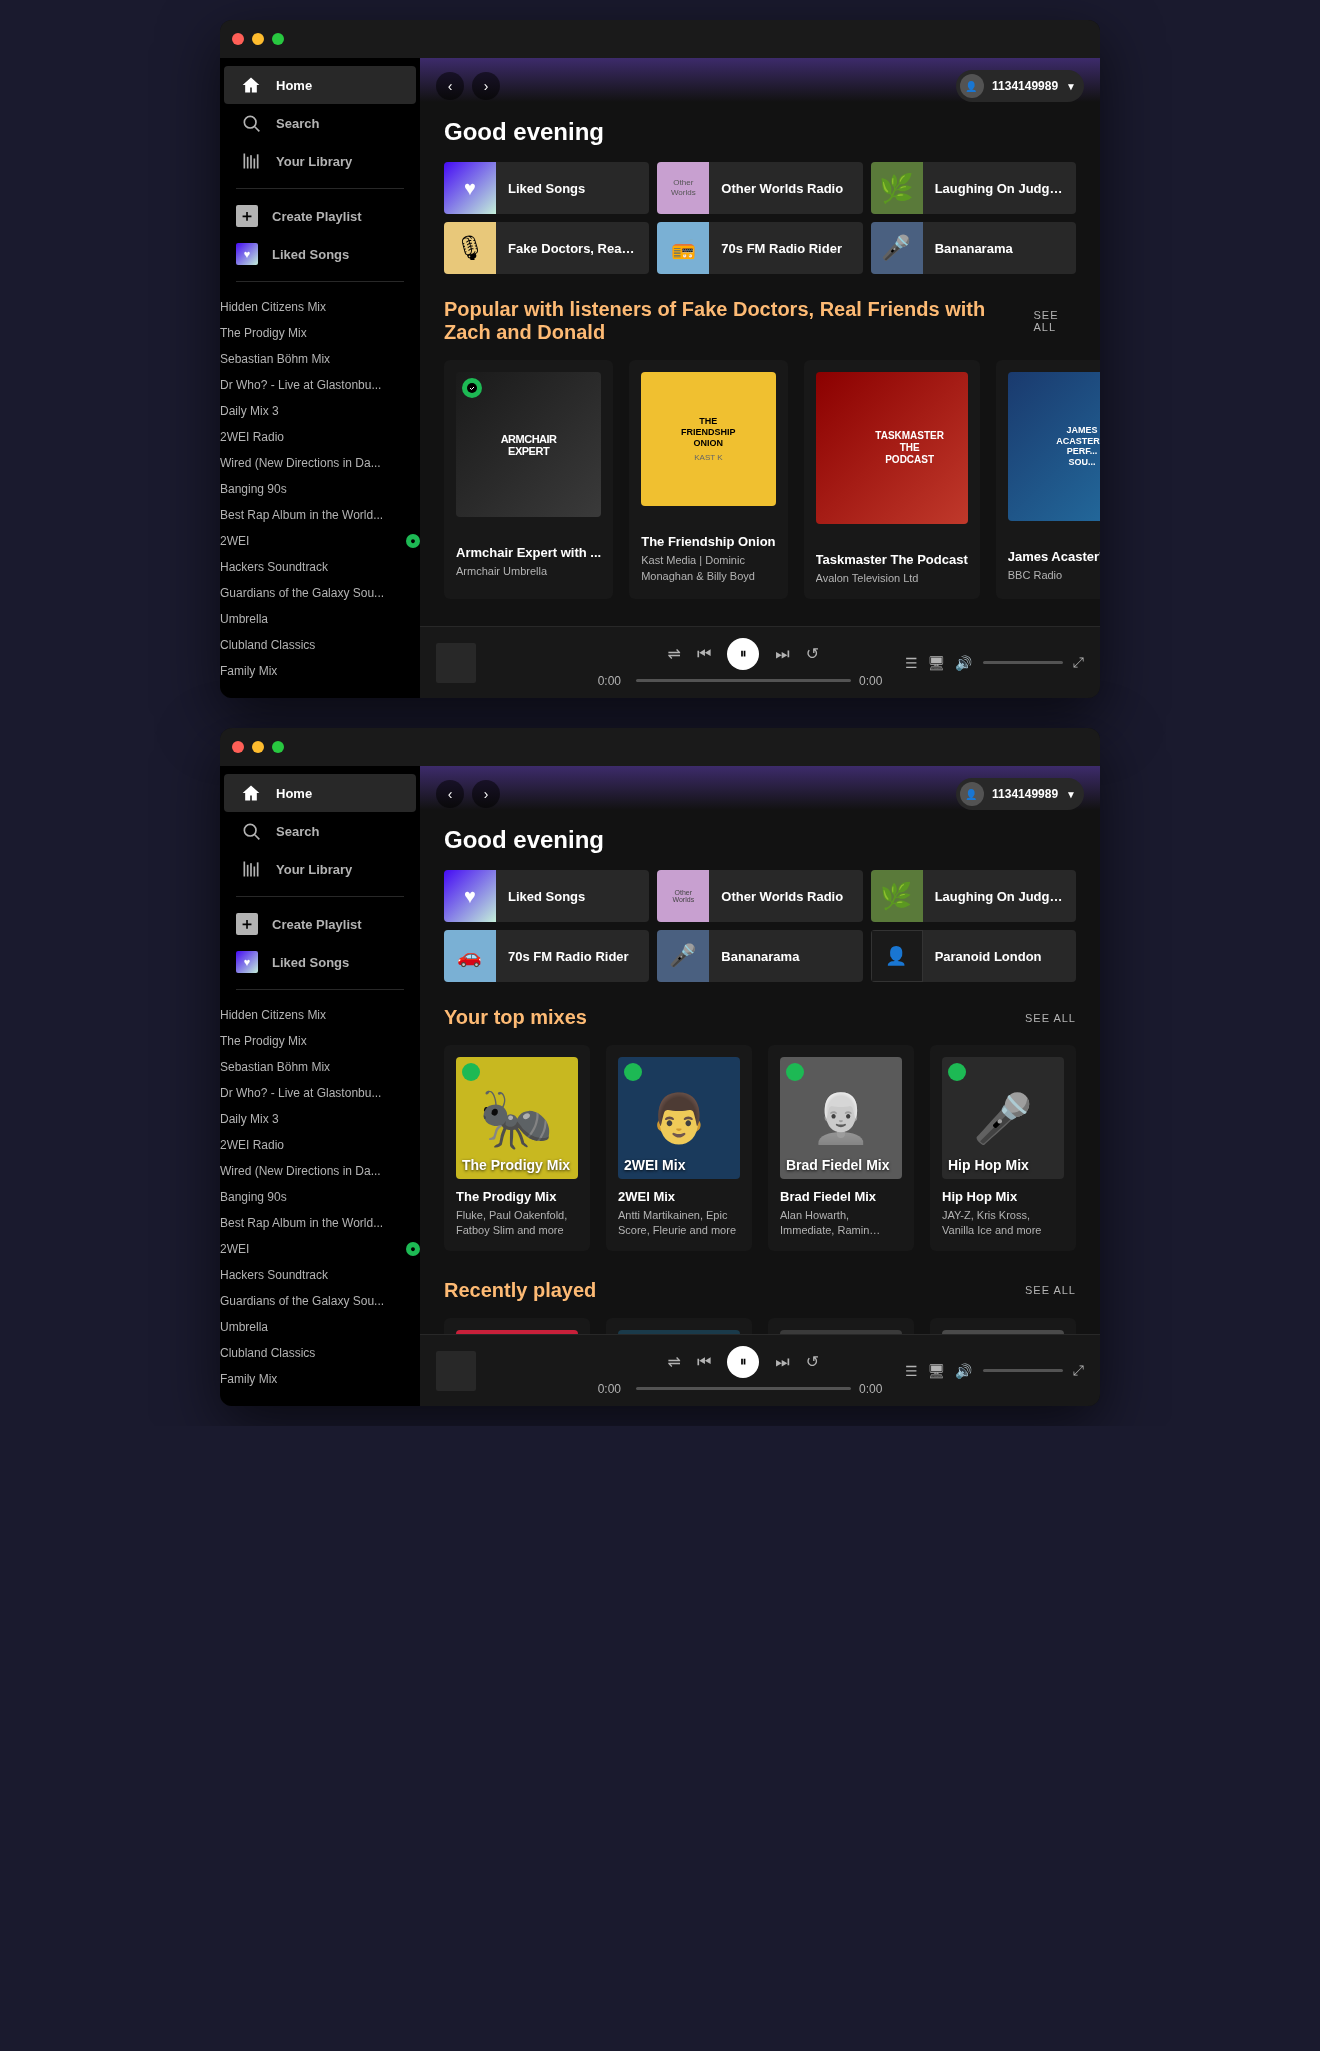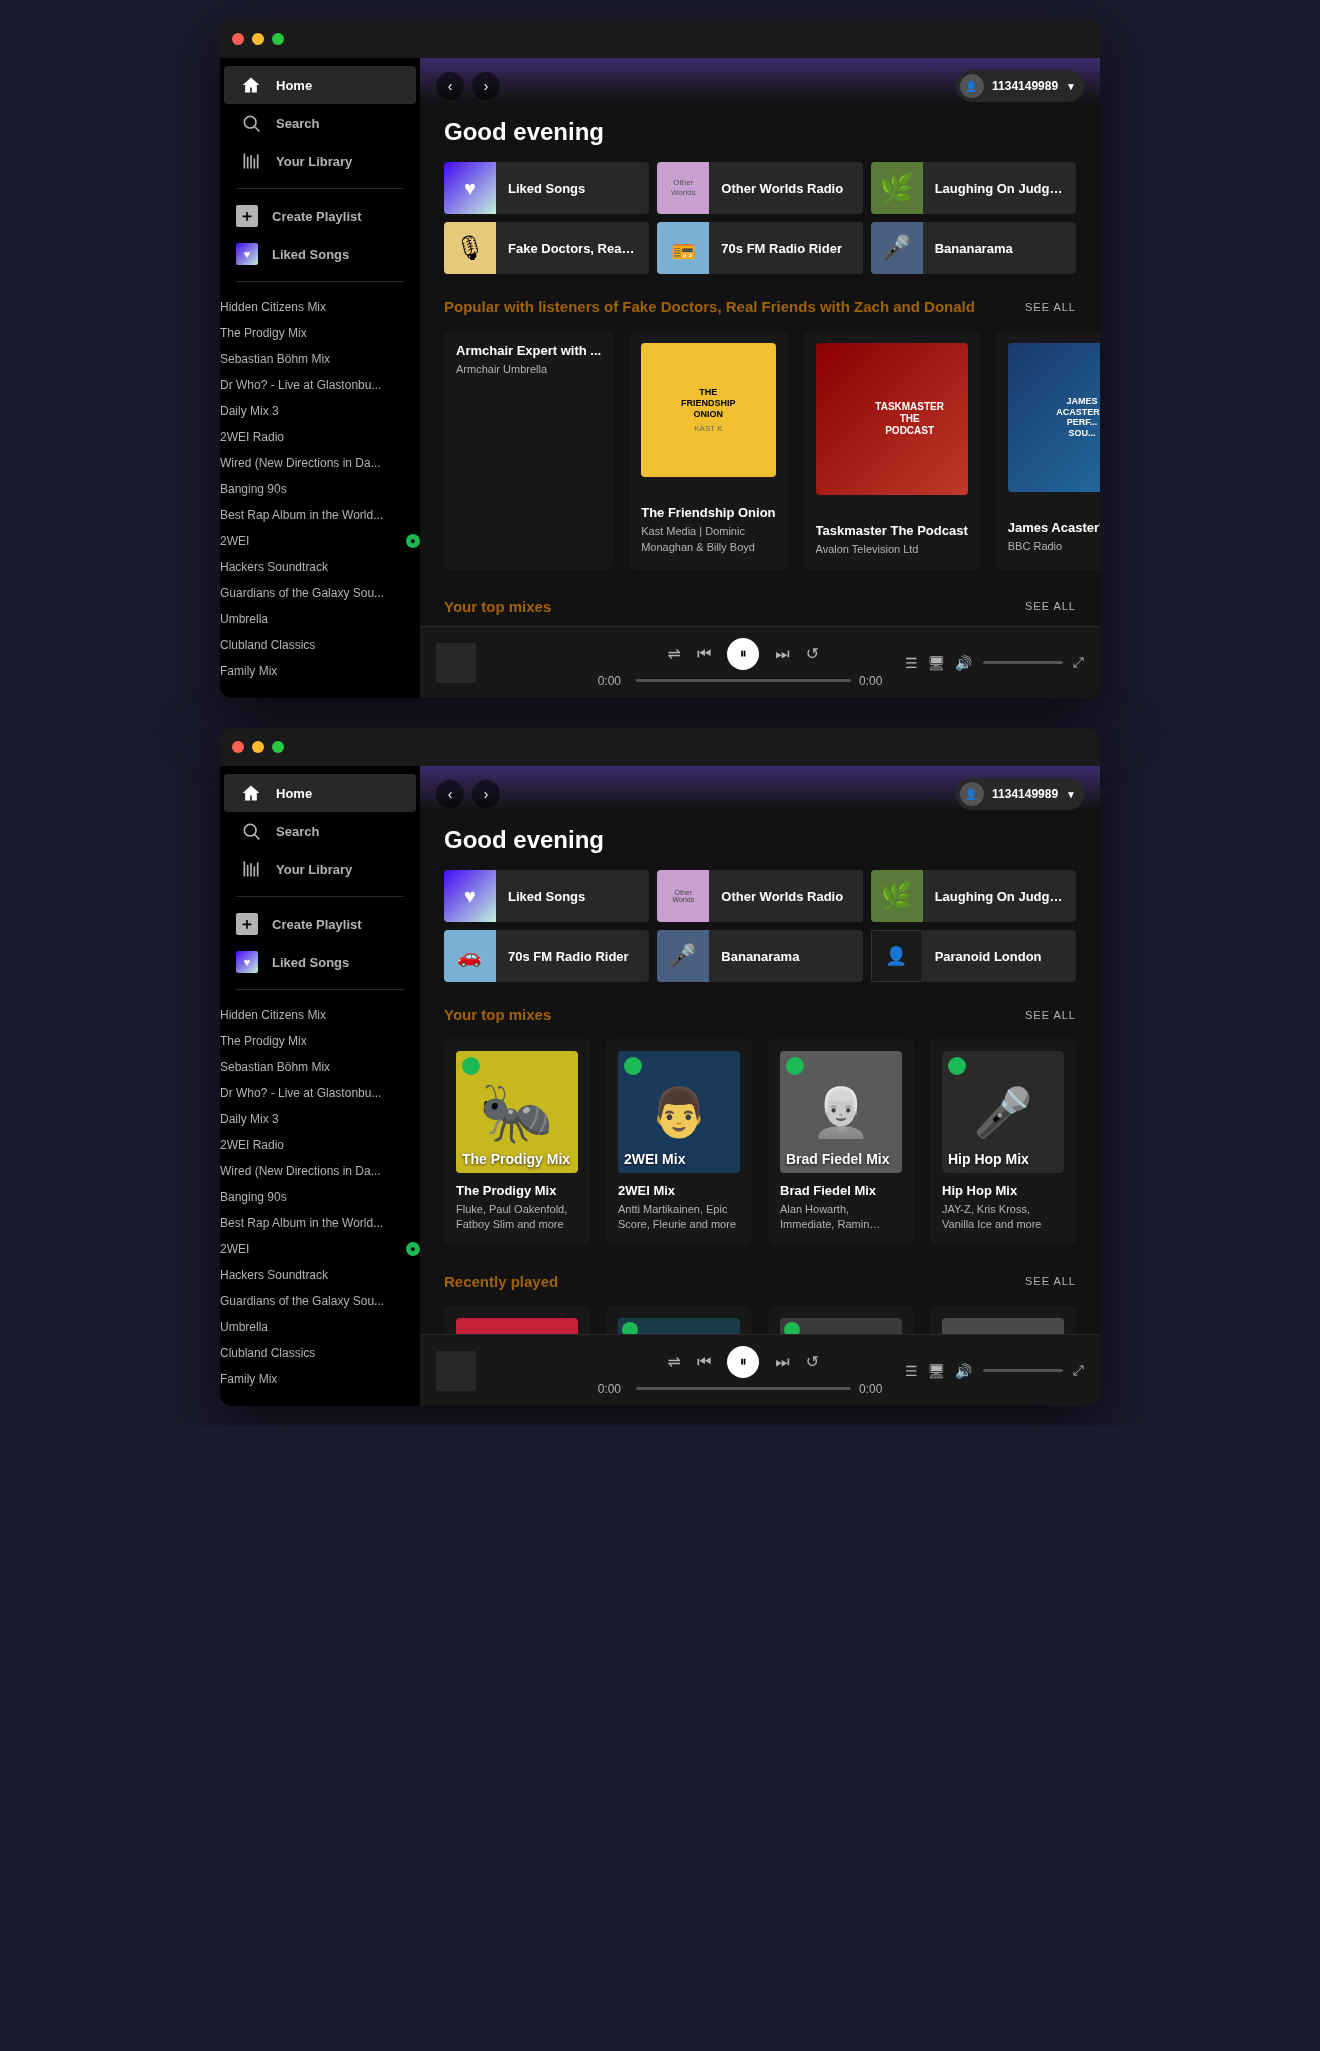--- a/index.html
+++ b/index.html
@@ -272,23 +272,23 @@
 
     
     .section-header {
       display: flex;
       align-items: center;
       justify-content: space-between;
       margin-bottom: 16px;
     }
 
     .section-title {
-      font-size: 15px;
+      font-size: 20px;
       font-weight: 700;
-      color: #a16207;
+      color: #fdba74;
     }
 
     .see-all-btn {
       font-size: 11px;
       font-weight: 400;
       color: #b3b3b3;
       text-transform: uppercase;
       letter-spacing: 1px;
       cursor: pointer;
     }
@@ -685,20 +685,31 @@
             </div>
 
             <div class="section-header">
               <span class="section-title">Popular with listeners of Fake Doctors, Real Friends with Zach and Donald</span>
               <span class="see-all-btn">SEE ALL</span>
             </div>
 
             <div class="cards-grid">
 
               <div class="card">
+                <div class="card-image" style="background: linear-gradient(135deg, #1a1a1a, #3a3a3a); position:relative;">
+                  <div style="position:absolute;top:6px;left:6px;background:#1db954;border-radius:50%;width:20px;height:20px;display:flex;align-items:center;justify-content:center;">
+                    <svg width="12" height="12" viewBox="0 0 24 24" fill="#000">
+                        <circle cx="12" cy="12" r="10"></circle>
+                        <path d="M8 12l3 3 5-5" stroke="#fff" stroke-width="2" fill="none"></path>
+                      </svg>
+                  </div>
+                  <div style="text-align:center; padding: 8px;">
+                    <div style="font-size:11px; font-weight:900; color:#fff; letter-spacing:-0.5px; line-height:1.1; text-transform:uppercase;">ARMCHAIR<br>EXPERT</div>
+                  </div>
+                </div>
                 <div class="card-title">Armchair Expert with ...</div>
                 <div class="card-subtitle">Armchair Umbrella</div>
               </div>
 
               <div class="card">
                 <div class="card-image" style="background: #f0c030;">
                   <div style="text-align:center; padding:8px;">
                     <div style="font-size:9px; font-weight:900; color:#000; text-transform:uppercase; line-height:1.2;">THE<br>FRIENDSHIP<br>ONION</div>
                     <div style="font-size:8px; color:#666; margin-top:4px;">KAST K</div>
                   </div>

